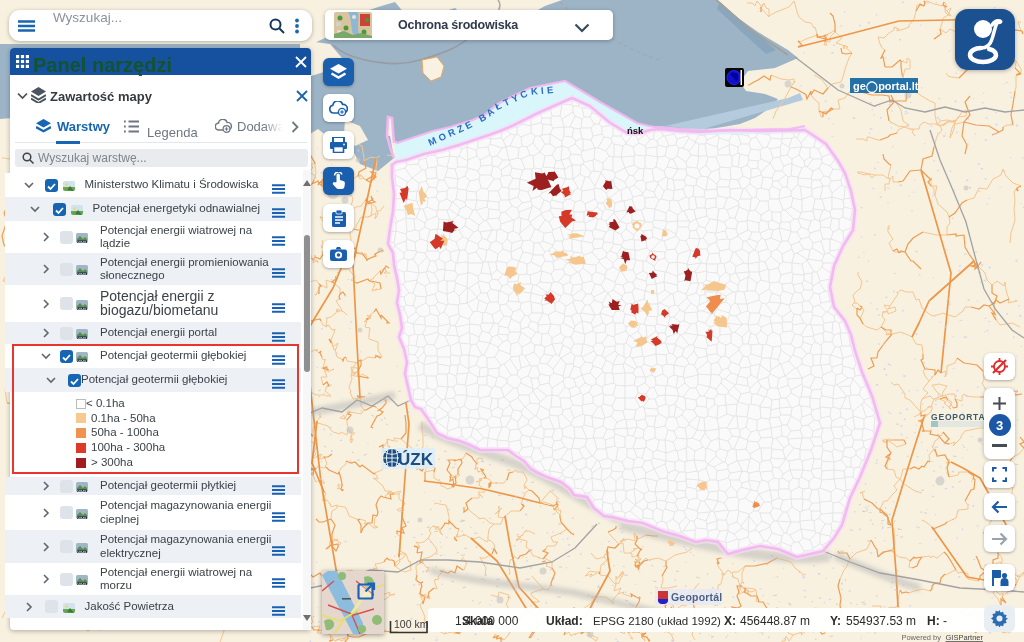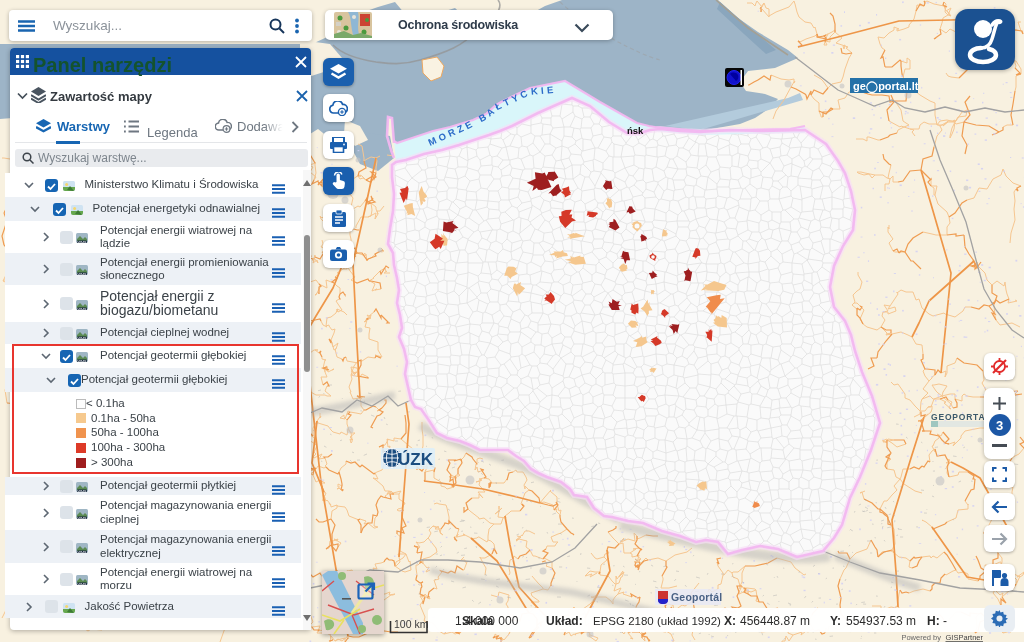--- a/index.html
+++ b/index.html
@@ -1,21 +1,21 @@
 <!DOCTYPE html>
 <html><head><meta charset="utf-8"><style>
 *{margin:0;padding:0;box-sizing:border-box}
 html,body{width:1024px;height:642px;overflow:hidden;font-family:"Liberation Sans",sans-serif;background:#f8f1e0}
 #map{position:absolute;left:0;top:0}
 .abs{position:absolute}
 .shadow{box-shadow:0 1px 4px rgba(0,0,0,.28)}
 .btn{position:absolute;width:31px;height:28px;border-radius:6px;background:#fff;display:flex;align-items:center;justify-content:center;box-shadow:0 1px 3px rgba(0,0,0,.3)}
 .btn.act{background:#1a5fae}
 
-#sbar{left:9px;top:10px;width:303px;height:31px;background:#fff;border-radius:4px;display:flex;align-items:center}
+#sbar{left:9px;top:10px;width:303px;height:31px;background:#fff;border-radius:11px;display:flex;}
 #sbar .ph{color:#8b929a;font-size:13.5px;margin-left:18px}
 
 #panel{left:10px;top:48px;width:301px;height:582px;background:#fff;border-radius:4px;box-shadow:0 1px 5px rgba(0,0,0,.3)}
 #phead{left:10px;top:48px;width:301px;height:27px;background:#15519f;border-radius:4px 4px 0 0;display:flex;align-items:center}
 .chk{width:13px;height:13px;border-radius:3px;flex:none}
 .chk.on{background:#1665b3}
 .chk.off{background:#dde3e9}
 .licon{width:12px;height:12px;border-radius:2px;flex:none;overflow:hidden}
 
 #bbar{left:428px;top:608px;width:596px;height:24px;background:rgba(255,255,255,.97);border-radius:4px 0 0 4px}
@@ -2309,21 +2309,21 @@
 <svg class="abs" style="left:42.5px;top:328.0px" width="7" height="10" viewBox="0 0 7 10">
     <path d="M1 1l4 4l-4 4" stroke="#5d6772" stroke-width="1.6" fill="none"></path>
   </svg>
 <div class="abs chk off" style="left:60px;top:326.5px"></div>
 <div class="abs licon" style="left:76px;top:327.0px"><svg width="12" height="12" viewBox="0 0 12 12">
       <rect width="12" height="12" rx="1.5" fill="#9fb6c4"></rect>
       <path d="M1 6l3-3 3 3 2-2 2 2v3H1z" fill="#5b8a52"></path>
       <rect x="1" y="7.5" width="10" height="4" rx="1" fill="#13243a"></rect>
       <text x="6" y="10.8" font-size="3.6" fill="#fff" text-anchor="middle" font-family="Liberation Sans,sans-serif">WMS</text>
     </svg></div>
-<div class="abs" style="left:100px;top:326.25px;font-size:11.5px;line-height:13.5px;color:#3b4248;white-space:nowrap">Potencjał cieplnej wodnej</div>
+<div class="abs" style="left:100px;top:326.25px;font-size:11.5px;line-height:13.5px;color:#3b4248;white-space:nowrap">Potencjał energii portal</div>
 <div class="abs" style="left:272px;top:328.0px"><svg width="13" height="10" viewBox="0 0 13 10">
       <path d="M0 1.2h13M0 5h13M0 8.8h13" stroke="#1a60b3" stroke-width="2"></path>
     </svg></div>
 <div class="abs" style="left:5px;top:344px;width:296px;height:24px;background:#fff"></div>
 <svg class="abs" style="left:40.5px;top:353.0px" width="10" height="7" viewBox="0 0 10 7">
     <path d="M1 1l4 4l4-4" stroke="#5d6772" stroke-width="1.6" fill="none"></path>
   </svg>
 <div class="abs chk on" style="left:60px;top:349.5px"><svg width="13" height="13" viewBox="0 0 13 13">
       <path d="M3 6.5l2.5 2.5L10 4" stroke="#fff" stroke-width="1.8" fill="none"></path>
     </svg></div>

